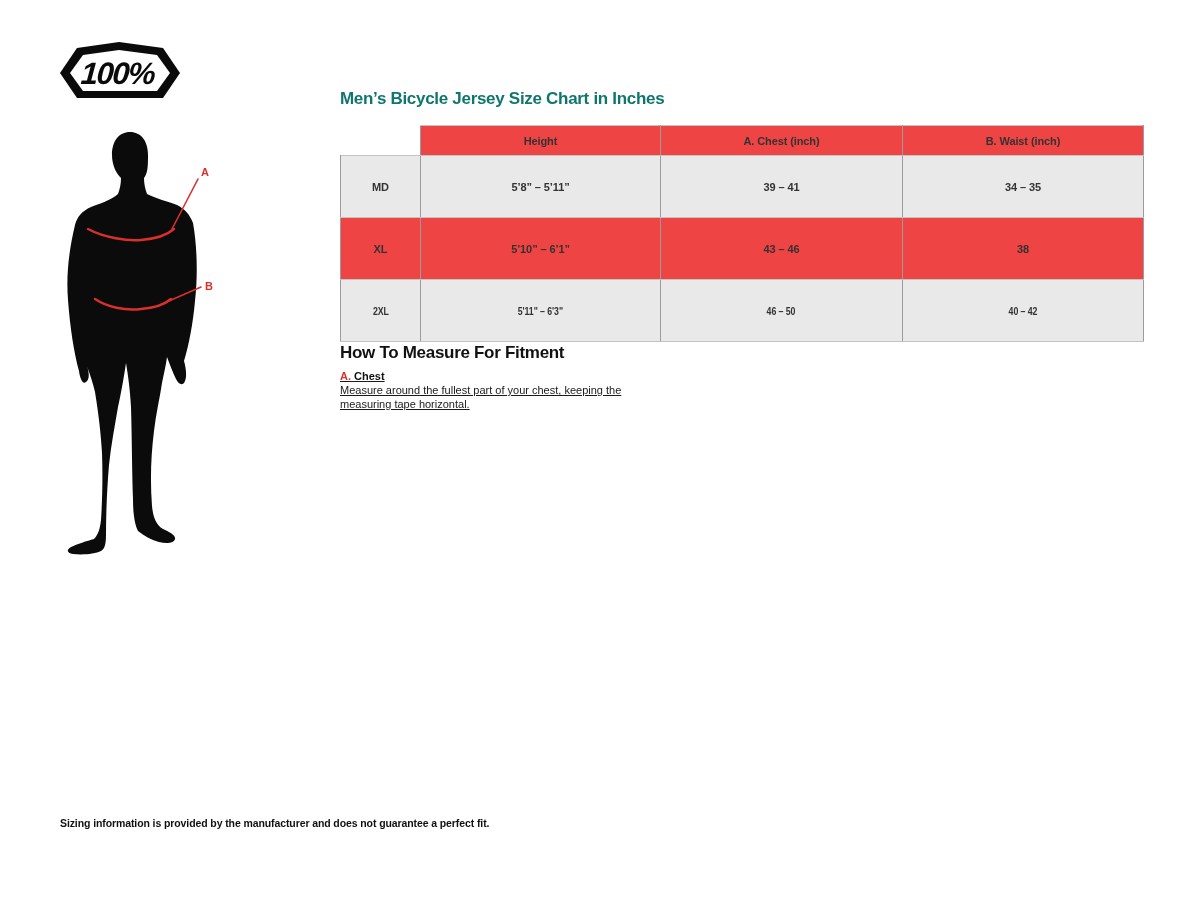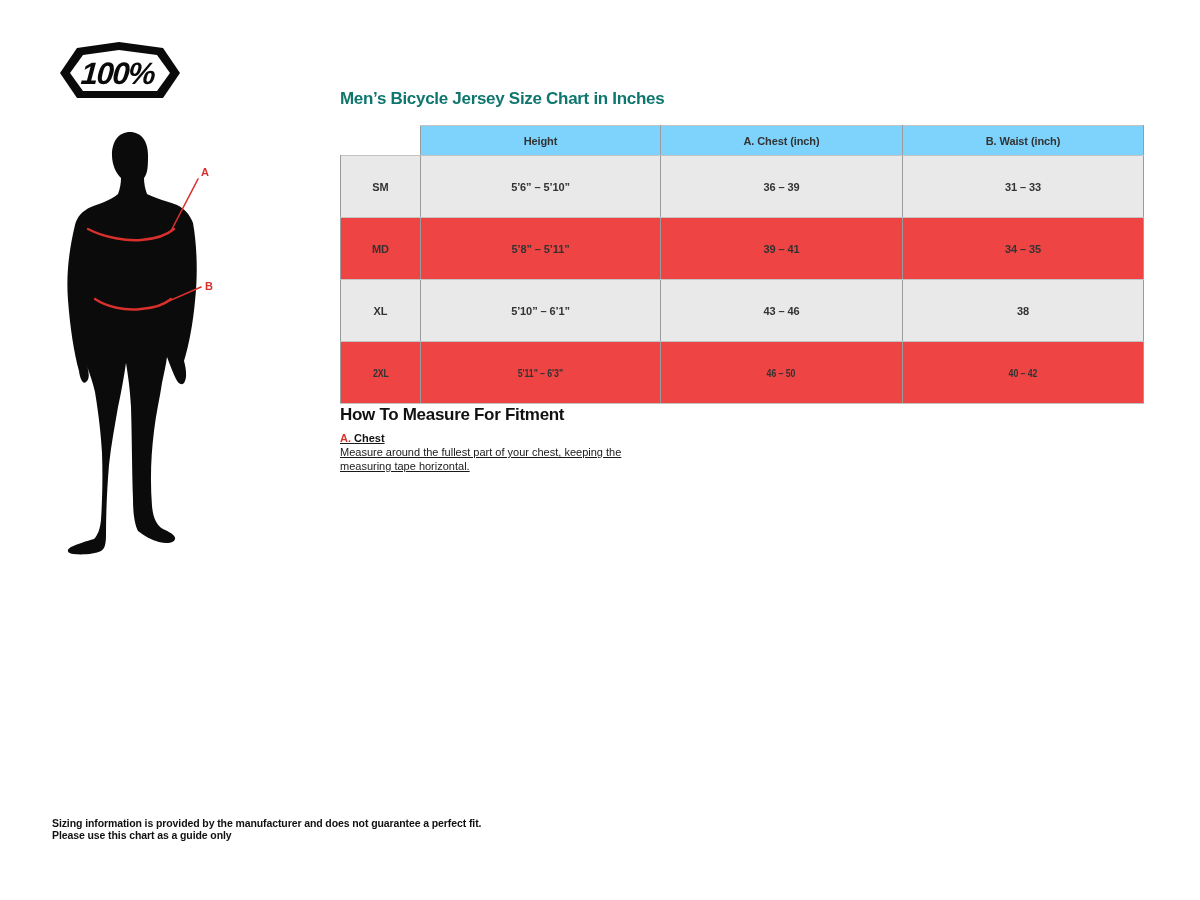--- a/index.html
+++ b/index.html
@@ -22,38 +22,38 @@
   .size-chart col.c-size  { width:80px; }
   .size-chart col.c-h     { width:240px; }
   .size-chart col.c-chest { width:242px; }
   .size-chart col.c-waist { width:241px; }
   .size-chart th, .size-chart td {
     border-left:1px solid #9b9b9b; border-right:1px solid #9b9b9b;
     border-top:1px solid #c3c3c3; border-bottom:1px solid #c3c3c3;
     text-align:center; vertical-align:middle;
     font-size:11px; font-weight:bold; color:#333; letter-spacing:-0.1px;
   }
-  .size-chart thead th { height:30px; background:#7dd3fc; }
+  .size-chart thead th { height:30px; background:#ef4444; }
   .size-chart thead th.blank { border:none; background:transparent; }
   .size-chart tbody tr { height:62px; background:#ef4444; }
   .size-chart tbody tr:nth-child(odd) { background:#e9e9e9; }
   .size-chart tbody tr.cond span { display:inline-block; transform:scaleX(0.8) scaleY(1.06); transform-origin:center; }
 
   
   .measure { }
   .measure h2 { font-size:17px; font-weight:bold; letter-spacing:-0.3px; line-height:21px; color:#111; }
   .measure-cols { display:flex; margin-top:6px; }
   .m-item { font-size:11px; line-height:14px; color:#1a1a1a; }
   .m-item.chest { width:318px;text-decoration:underline; }
   .m-item.waist { width:305px; margin-left:63px; }
   .m-label { font-weight:bold; color:#111; }
   .m-letter { color:#d9302c; font-weight:bold; }
 
   
-  .footer { position:absolute; left:52px; top:817px; font-size:10.5px; font-weight:bold; line-height:12px; color:#111; letter-spacing:-0.1px; }
+  .footer { position:absolute; left:60px; top:817px; font-size:10.5px; font-weight:bold; line-height:12px; color:#111; letter-spacing:-0.1px; }
 
   .red-line { stroke:#d9302c; stroke-width:2.4; fill:none; stroke-linecap:round; }
   .red-leader { stroke:#d9302c; stroke-width:1.6; fill:none; stroke-linecap:round; }
   .fig-label { fill:#d9302c; font-family:"Liberation Sans", sans-serif; font-size:11px; font-weight:bold; }
   .logo-text { fill:#0a0a0a; font-family:"Liberation Sans", sans-serif; font-size:31px; font-weight:bold; font-style:italic; letter-spacing:-1.5px; }
 </style>
 </head>
 <body>
 
 <div class="page">
@@ -128,26 +128,20 @@
       <thead>
         <tr>
           <th class="blank"><span></span></th>
           <th><span>Height</span></th>
           <th><span>A. Chest (inch)</span></th>
           <th><span>B. Waist (inch)</span></th>
         </tr>
       </thead>
       <tbody>
         <tr>
-          <th><span>SM</span></th>
-          <td><span>5’6” – 5’10”</span></td>
-          <td><span>36 – 39</span></td>
-          <td><span>31 – 33</span></td>
-        </tr>
-        <tr>
           <th><span>MD</span></th>
           <td><span>5’8” – 5’11”</span></td>
           <td><span>39 – 41</span></td>
           <td><span>34 – 35</span></td>
         </tr>
         <tr>
           <th><span>XL</span></th>
           <td><span>5’10” – 6’1”</span></td>
           <td><span>43 – 46</span></td>
           <td><span>38</span></td>
@@ -170,16 +164,15 @@
             <span>Chest</span>
           </div>
           <div>Measure around the fullest part of your chest, keeping the measuring tape horizontal.</div>
         </div>
       </div>
     </div>
   </div>
 
   <div class="footer">
     <div>Sizing information is provided by the manufacturer and does not guarantee a perfect fit.</div>
-    <div>Please use this chart as a guide only</div>
   </div>
 
 </div>
 
 </body></html>

